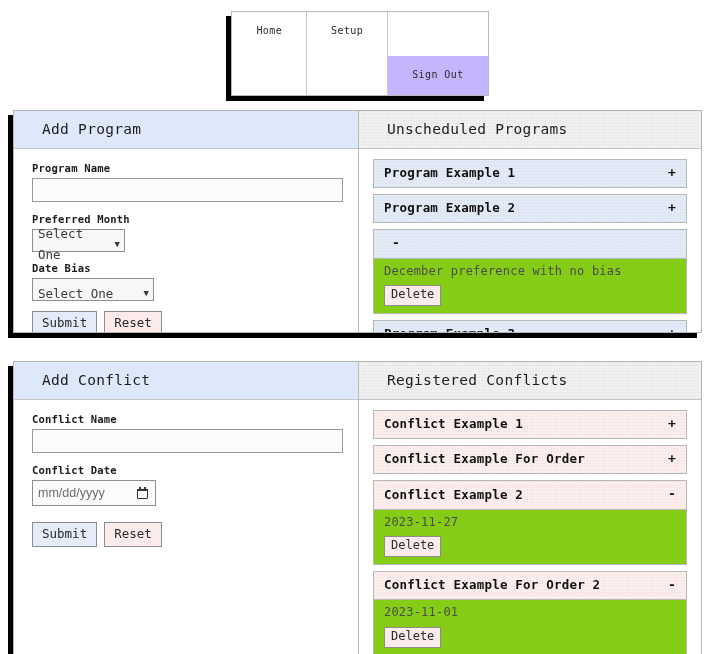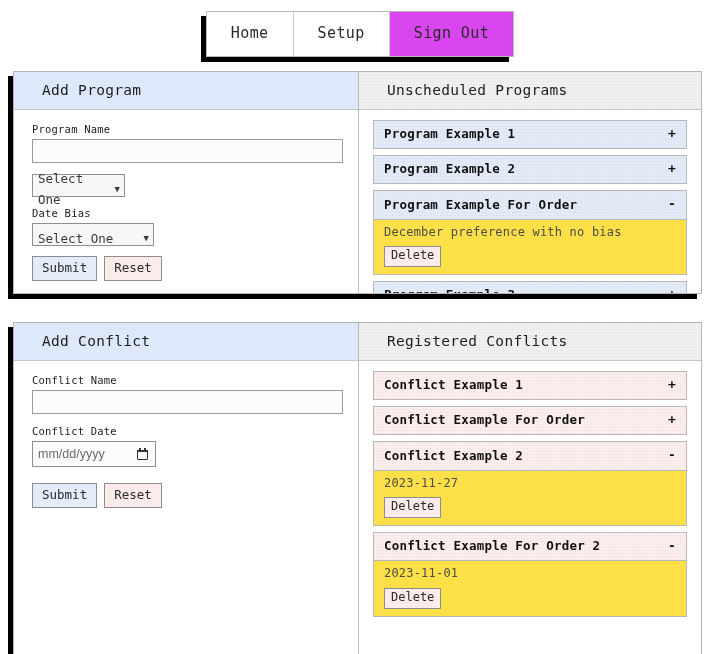--- a/index.html
+++ b/index.html
@@ -18,31 +18,31 @@
     padding-top: 11px;
   }
   .nav {
     display: flex;
     border: 1px solid #b9b9b9;
     background: #ffffff;
     box-shadow: -5px 5px 0 0 #000000;
   }
   .nav-item {
     padding: 14px 24px 15px 24px;
-    font-size: 15px;
+    font-size: 10px;
     color: #2a2a2a;
     letter-spacing: 0.4px;
     border-right: 1px solid #c9c9c9;
     background: #ffffff;
     cursor: pointer;
     text-align: center;
     line-height: 1;
   }
   .nav-item:last-child { border-right: none; }
-  .nav-item.active { background: #d946ef; }
+  .nav-item.active { background: #c4b5fd; margin-top: 44px; }
 
   
   .section {
     margin: 0 18px 0 13px;
     border: 1px solid #b5b5b5;
     background: #ffffff;
     box-shadow: -5px 5px 0 0 #000000;
     display: flex;
     overflow: hidden;
   }
@@ -79,21 +79,21 @@
       repeating-linear-gradient(90deg, rgba(0,0,0,.018) 0 1px, transparent 1px 3px);
   }
 
   
   .form-body { padding: 13px 14px 10px 18px; }
   .field-label {
     font-size: 10.5px;
     color: #1b1b1b;
     margin-bottom: 4px;
     letter-spacing: 0.2px;
-    font-weight: 400;
+    font-weight: 700;
   }
   .text-input {
     width: 311px;
     height: 24px;
     border: 1px solid #9a9a9a;
     background: #fcfcfc;
     font-family: inherit;
     font-size: 12px;
     padding: 0 6px;
     color: #333;
@@ -189,21 +189,21 @@
   .acc-head.pink {
     background: #fdefee;
     background-image:
       repeating-linear-gradient(0deg, rgba(0,0,0,.02) 0 1px, transparent 1px 3px),
       repeating-linear-gradient(90deg, rgba(0,0,0,.02) 0 1px, transparent 1px 3px);
   }
   .acc-sign { font-size: 13px; font-weight: 700; color: #111; padding-left: 8px; }
   .acc-panel {
     border: 1px solid #b8b8b8;
     border-top: none;
-    background: #fde047;
+    background: #84cc16;
     padding: 5px 10px 7px 10px;
   }
   .acc-detail {
     font-size: 12px;
     color: #4c4c4c;
     margin-bottom: 4px;
     letter-spacing: 0.2px;
     line-height: 1.3;
   }
   .btn-delete {
@@ -230,20 +230,21 @@
 
 <section class="section" id="section-programs">
 
   <div class="col-left">
     <div class="panel-head blue">Add Program</div>
 
     <div class="form-body">
       <div class="field-label">Program Name</div>
       <input class="text-input" type="text" placeholder="" style="">
 
+      <div class="field-label">Preferred Month</div>
       <div class="select-input narrow">
         <div class="select-row">
           <span>Select One</span>
           <span class="caret">▼</span>
         </div>
       </div>
 
       <div class="field-label">Date Bias</div>
       <div class="select-input wide">
         <div class="select-row">
@@ -269,21 +270,20 @@
           </div>
         </div>
         <div class="acc-item">
           <div class="acc-head blue">
             <span>Program Example 2</span>
             <span class="acc-sign">+</span>
           </div>
         </div>
         <div class="acc-item">
           <div class="acc-head blue">
-            <span>Program Example For Order</span>
             <span class="acc-sign">-</span>
           </div>
           <div class="acc-panel"><div class="acc-detail">December preference with no bias</div><button class="btn-delete">Delete</button></div>
         </div>
         <div class="acc-item">
           <div class="acc-head blue">
             <span>Program Example 3</span>
             <span class="acc-sign">+</span>
           </div>
         </div>

